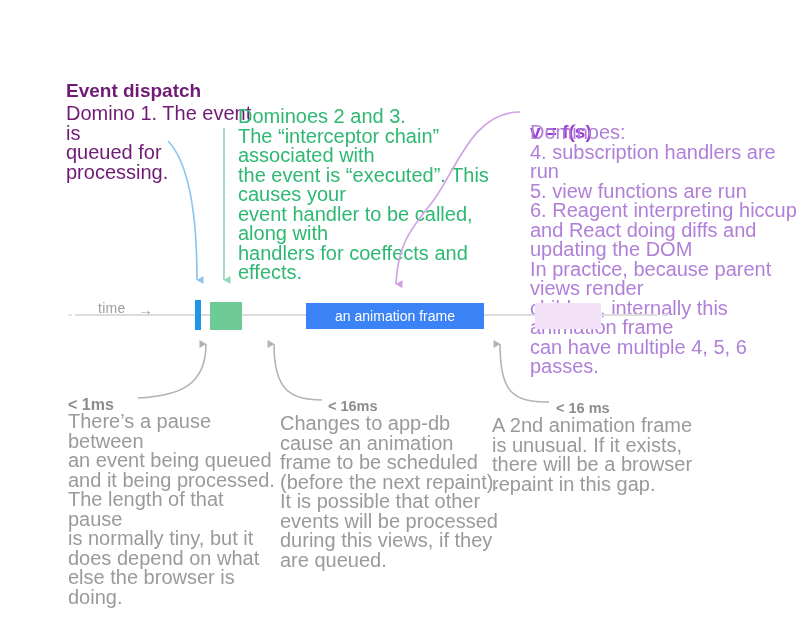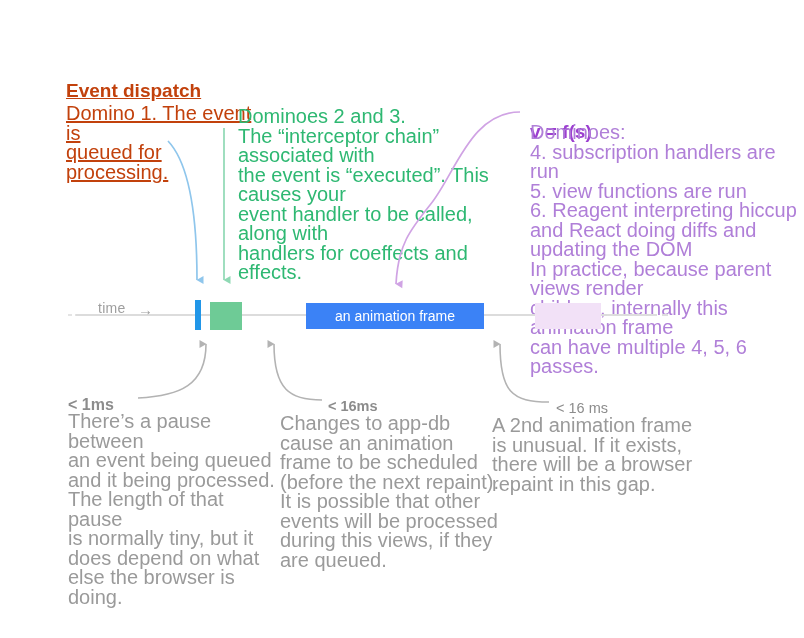--- a/index.html
+++ b/index.html
@@ -23,21 +23,21 @@
     font-weight: bold;
     line-height: 22px;
     white-space: nowrap;
   }
   .body-txt {
     font-size: 20px;
     line-height: 19.5px;
     white-space: pre-line;
   }
 
-  .c-blue   { color: #c2410c; text-decoration: underline; }
+  .c-blue   { color: #701a75; }
   .c-green  { color: #2eb872; }
   .c-purple { color: #b07fd8; }
   .c-purple-strong { color: #9c3fd0; }
   .c-gray   { color: #9a9a9a; }
 
   
   #timeline-axis {
     left: 68px;
     top: 314px;
     width: 600px;
@@ -167,21 +167,21 @@
   <div class="abs" style="left:328px; top:398px; font-size:14.5px; font-weight:bold; color:#8c8c8c;">&lt; 16ms</div>
   <div class="abs body-txt c-gray" style="left:280px; top:414px; width:220px;">Changes to app-db
 cause an animation
 frame to be scheduled
 (before the next repaint).
 It is possible that other
 events will be processed
 during this views, if they
 are queued.</div>
 
-  <div class="abs" style="left:556px; top:400px; font-size:14.5px; font-weight:normal; color:#8c8c8c;">&lt; 16 ms</div>
+  <div class="abs" style="left:556px; top:400px; font-size:14.5px; font-weight:bold; color:#8c8c8c;">&lt; 16 ms</div>
   <div class="abs body-txt c-gray" style="left:492px; top:416px; width:215px;">A 2nd animation frame
 is unusual. If it exists,
 there will be a browser
 repaint in this gap.</div>
 
   <svg class="abs" id="arrows" viewBox="0 0 804 638" xmlns="http://www.w3.org/2000/svg">
     <defs>
       <marker id="ah-blue" markerWidth="9" markerHeight="9" refX="4.5" refY="7.5" orient="auto" markerUnits="userSpaceOnUse">
         <path d="M0.5,1 L4.5,8 L8.5,1 Z" fill="#8fc6ec"></path>
       </marker>

